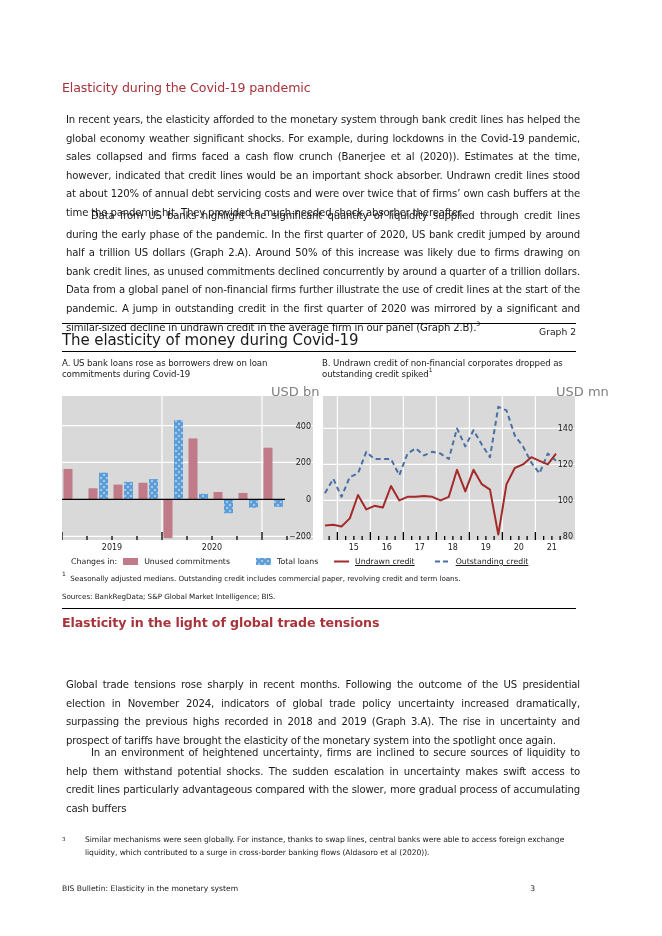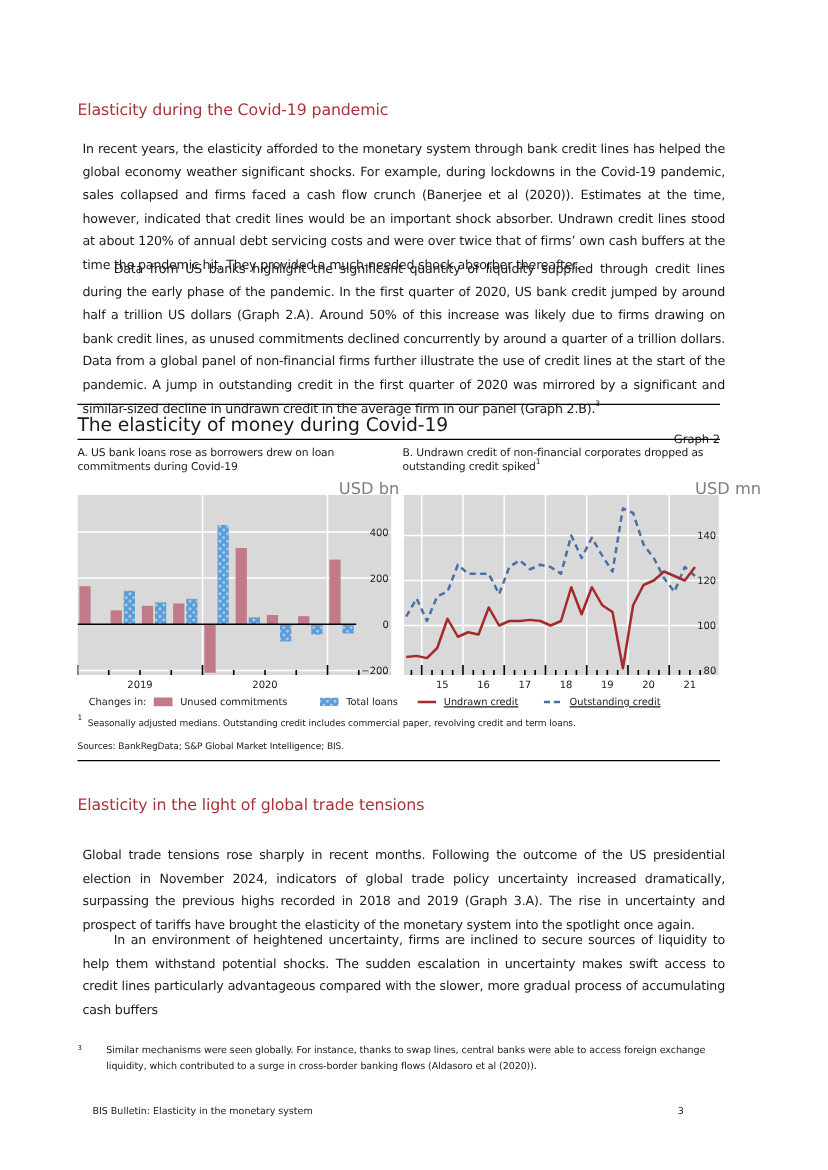--- a/index.html
+++ b/index.html
@@ -16,35 +16,35 @@
   .graph-title { position: absolute; left: 0; font-size: 15px; white-space: nowrap; letter-spacing: -0.1px; }
   .graph-num { position: absolute; right: 0; font-size: 9.2px; white-space: nowrap; }
   .panel-title { position: absolute; font-size: 8.6px; line-height: 11px; width: 245px; letter-spacing: -0.1px; }
   .unit { position: absolute; font-size: 13px; color: #808080; white-space: nowrap; }
   .legend { position: absolute; font-size: 7.8px; white-space: nowrap; display: flex; align-items: center; }
   .legend .sw { display: inline-block; margin: 0 6px 0 6px; }
   .note { position: absolute; left: 0; font-size: 7.2px; white-space: nowrap; letter-spacing: -0.05px; }
   .fn { position: absolute; left: 0; width: 514px; font-size: 7.6px; line-height: 12.5px; }
   .fn .mark { position: absolute; left: 0; top: -1px; font-size: 5.5px; }
   .fn .txt { position: absolute; left: 23px; width: 491px; letter-spacing: -0.05px; }
-  .footer { position: absolute; left: 12px; width: 473px; font-size: 7.6px; }
+  .footer { position: absolute; left: 0; width: 473px; font-size: 7.6px; }
   svg text { font-family: "DejaVu Sans", sans-serif; }
 </style>
 </head>
 <body>
 
 <div class="page">
 
   <div class="h2" style="top:80px;">Elasticity during the Covid-19 pandemic</div>
   <p class="para" style="top:107px;">In recent years, the elasticity afforded to the monetary system through bank credit lines has helped the global economy weather significant shocks. For example, during lockdowns in the Covid-19 pandemic, sales collapsed and firms faced a cash flow crunch (Banerjee et al (2020)). Estimates at the time, however, indicated that credit lines would be an important shock absorber. Undrawn credit lines stood at about 120% of annual debt servicing costs and were over twice that of firms’ own cash buffers at the time the pandemic hit. They provided a much-needed shock absorber thereafter.</p>
   <p class="para indent" style="top:203px;"><span>Data from US banks highlight the significant quantity of liquidity supplied through credit lines during the early phase of the pandemic. In the first quarter of 2020, US bank credit jumped by around half a trillion US dollars (Graph 2.A). Around 50% of this increase was likely due to firms drawing on bank credit lines, as unused commitments declined concurrently by around a quarter of a trillion dollars. Data from a global panel of non-financial firms further illustrate the use of credit lines at the start of the pandemic. A jump in outstanding credit in the first quarter of 2020 was mirrored by a significant and similar-sized decline in undrawn credit in the average firm in our panel (Graph 2.B).</span><sup>3</sup></p>
 
   <div class="graph-top" style="top:323px;"></div>
   <div class="graph-title" style="top:331px;">The elasticity of money during Covid-19</div>
-  <div class="graph-num" style="top:346px;">Graph 2</div>
+  <div class="graph-num" style="top:326px;">Graph 2</div>
   <div class="graph-top" style="top:351px;"></div>
 
   <div class="panel-title" style="left:0; top:358px;">A. US bank loans rose as borrowers drew on loan commitments during Covid-19</div>
   <div class="panel-title" style="left:260px; top:358px;"><span>B. Undrawn credit of non-financial corporates dropped as outstanding credit spiked</span><sup>1</sup></div>
 
   <div class="unit" style="left:209px; top:384px;">USD bn</div>
   <div class="unit" style="left:482px; top:384px;margin-left:12px;">USD mn</div>
 
   <svg id="chartA" style="position:absolute; left:0; top:394px;" width="258" height="160">
     <defs>
@@ -195,21 +195,21 @@
           <line x1="0" y1="3.5" x2="15" y2="3.5" stroke="#4a6fa5" stroke-width="2" stroke-dasharray="5,3"></line>
         </svg>
       </span>
     <span>Outstanding credit</span>
   </div>
 
   <div class="note" style="top:574px;"><sup>1</sup>&nbsp;&nbsp;<span>Seasonally adjusted medians. Outstanding credit includes commercial paper, revolving credit and term loans.</span></div>
   <div class="note" style="top:592px;">Sources: BankRegData; S&amp;P Global Market Intelligence; BIS.</div>
   <div class="graph-top" style="top:608px;"></div>
 
-  <div class="h2" style="top:636px;">Elasticity in the light of global trade tensions</div>
+  <div class="h2" style="top:615px;font-weight:bold;">Elasticity in the light of global trade tensions</div>
   <p class="para" style="top:672px;">Global trade tensions rose sharply in recent months. Following the outcome of the US presidential election in November 2024, indicators of global trade policy uncertainty increased dramatically, surpassing the previous highs recorded in 2018 and 2019 (Graph 3.A). The rise in uncertainty and prospect of tariffs have brought the elasticity of the monetary system into the spotlight once again.</p>
   <p class="para indent" style="top:740px;">In an environment of heightened uncertainty, firms are inclined to secure sources of liquidity to help them withstand potential shocks. The sudden escalation in uncertainty makes swift access to credit lines particularly advantageous compared with the slower, more gradual process of accumulating cash buffers</p>
 
   <div class="fn" style="top:834px;">
     <span class="mark">3</span>
     <span class="txt">Similar mechanisms were seen globally. For instance, thanks to swap lines, central banks were able to access foreign exchange liquidity, which contributed to a surge in cross-border banking flows (Aldasoro et al (2020)).</span>
   </div>
 
   <div class="footer" style="top:884px;">
     <span>BIS Bulletin: Elasticity in the monetary system</span>

